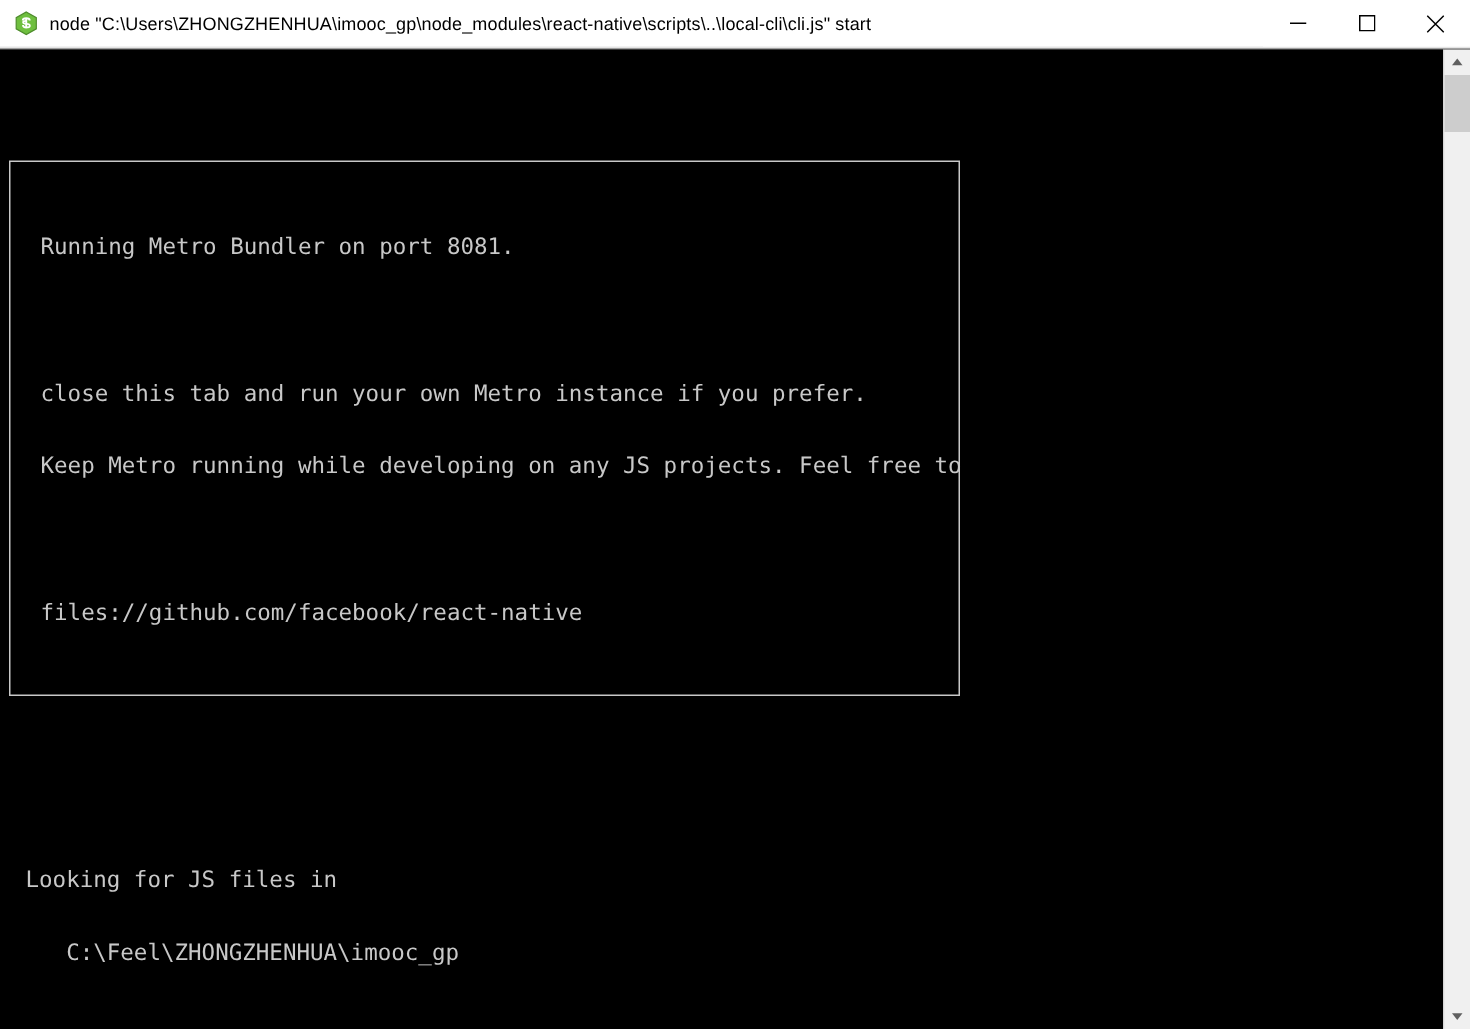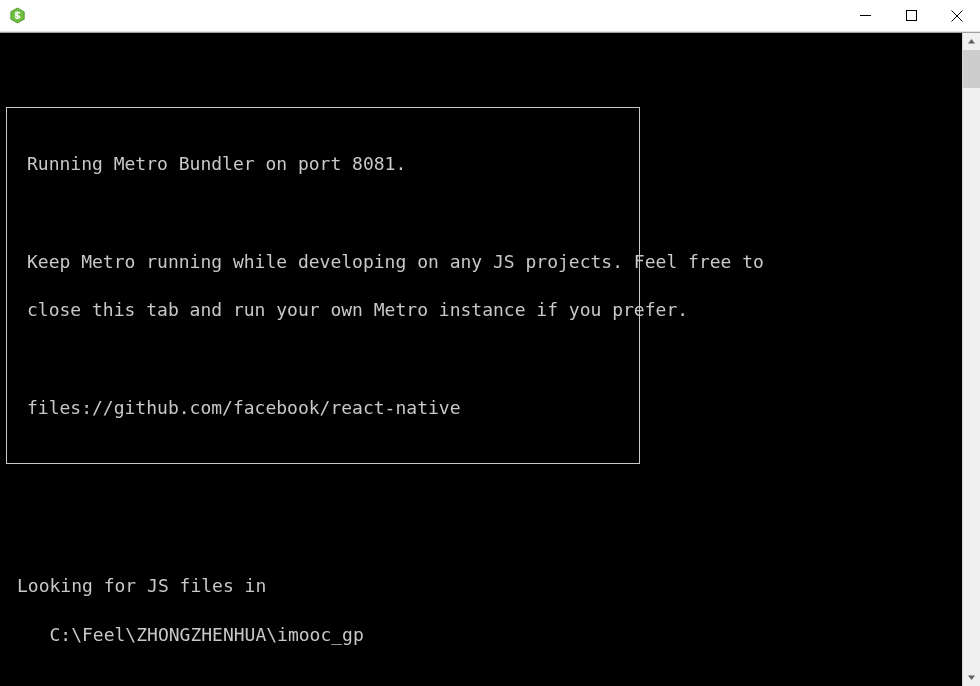--- a/index.html
+++ b/index.html
@@ -78,21 +78,21 @@
     position: relative;
     background: #000000;
     border-top: 1px solid #a0a0a0;
     overflow: hidden;
   }
   .console {
     flex: 1 1 auto;
     background: #000000;
     color: #c8c8c8;
     font-family: "DejaVu Sans Mono", monospace;
-    font-size: 18px;
+    font-size: 15px;
     line-height: 16.3px;
     padding: 4px 0 0 0;
     overflow: hidden;
     white-space: pre;
     position: relative;
   }
   .line {
     white-space: pre;
     height: 16.3px;
     padding-left: 17px;
@@ -151,20 +151,21 @@
 
   <div class="titlebar">
     <div class="title-left">
       <span class="app-icon">
         <svg width="17" height="17" viewBox="0 0 17 17">
           <polygon points="8.5,1 15.2,4.75 15.2,12.25 8.5,16 1.8,12.25 1.8,4.75" fill="#6fbf3f" stroke="#4e8c2c" stroke-width="0.8"></polygon>
           <path d="M8.5 4.6 L8.5 11.8 M6.2 6.6 Q6.2 5.2 8.5 5.2 Q10.8 5.2 10.8 6.6" fill="none" stroke="#ffffff" stroke-width="1.3"></path>
           <path d="M6.3 9.6 Q6.3 11.3 8.6 11.3 Q10.9 11.3 10.9 10.1 Q10.9 9.0 8.6 8.9 Q6.4 8.8 6.4 7.8 Q6.4 6.9 8.4 6.9" fill="none" stroke="#ffffff" stroke-width="1.2"></path>
         </svg>
       </span>
+      <span class="title-text">node  "C:\Users\ZHONGZHENHUA\imooc_gp\node_modules\react-native\scripts\..\local-cli\cli.js" start</span>
     </div>
     <div class="win-buttons">
       <div class="win-btn">
         <svg width="11" height="11" viewBox="0 0 11 11">
             <rect x="0" y="5" width="11" height="1" fill="#000"></rect>
           </svg>
       </div>
       <div class="win-btn">
         <svg width="11" height="11" viewBox="0 0 11 11">
             <rect x="0.5" y="0.5" width="10" height="10" fill="none" stroke="#000" stroke-width="1"></rect>
@@ -179,22 +180,22 @@
   </div>
 
   <div class="console-wrap">
 
     <div class="console">
 
       
       <div class="metro-box">
         <div class="line">Running Metro Bundler on port 8081.</div>
         <div class="blank"></div>
+        <div class="line">close this tab and run your own Metro instance if you prefer.</div>
         <div class="line">Keep Metro running while developing on any JS projects. Feel free to</div>
-        <div class="line">close this tab and run your own Metro instance if you prefer.</div>
         <div class="blank"></div>
         <div class="line">files://github.com/facebook/react-native</div>
       </div>
 
       <div class="blank"></div>
 
       <div class="line">Looking for JS files in</div>
       <div class="line">   C:\Feel\ZHONGZHENHUA\imooc_gp</div>
       <div class="blank"></div>
       

